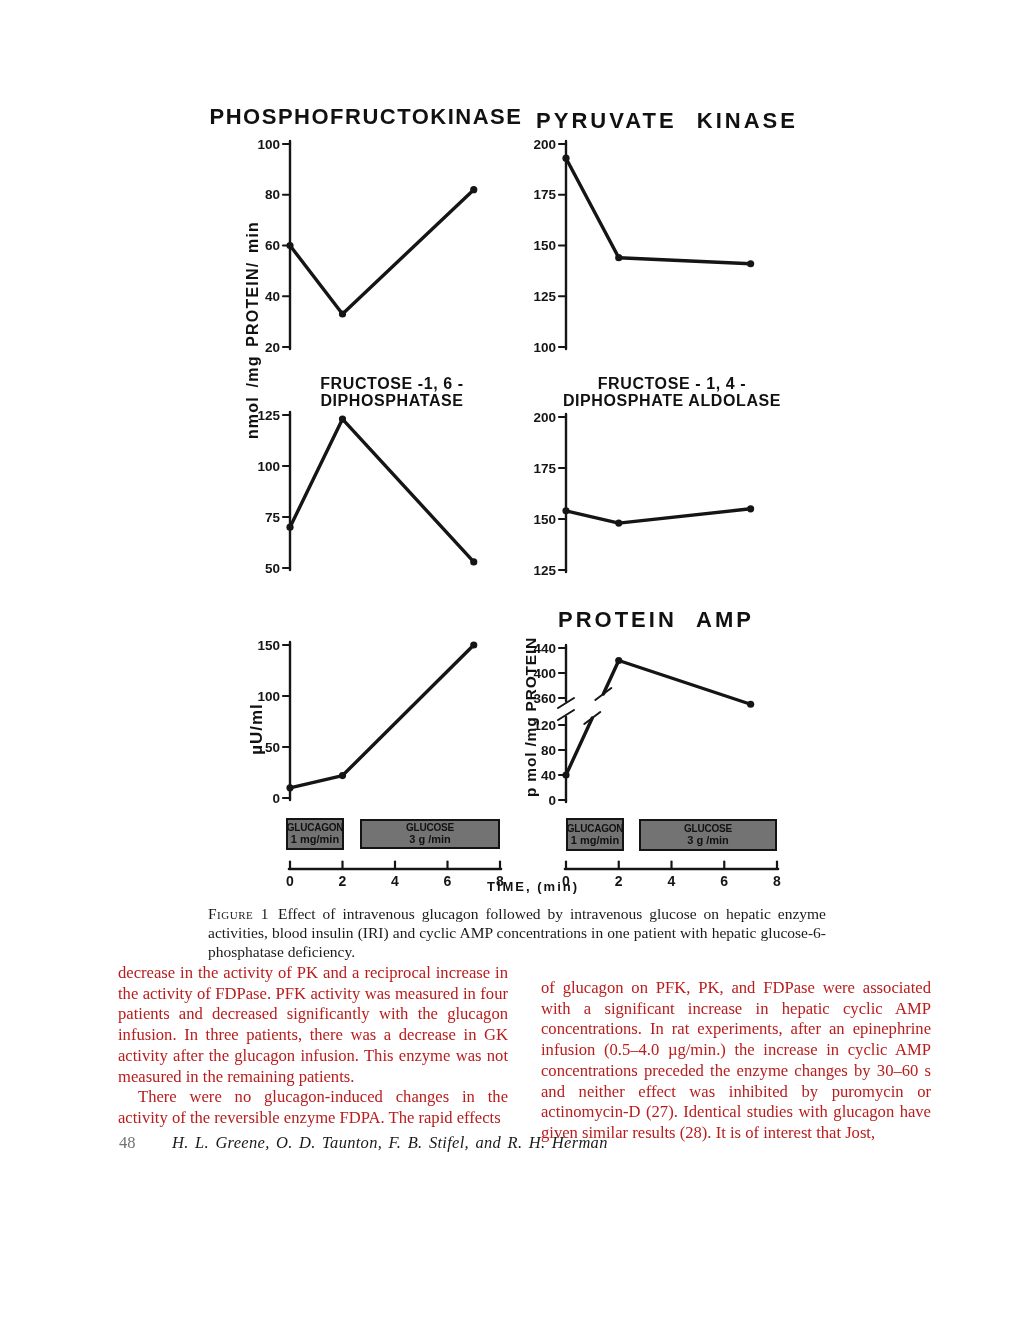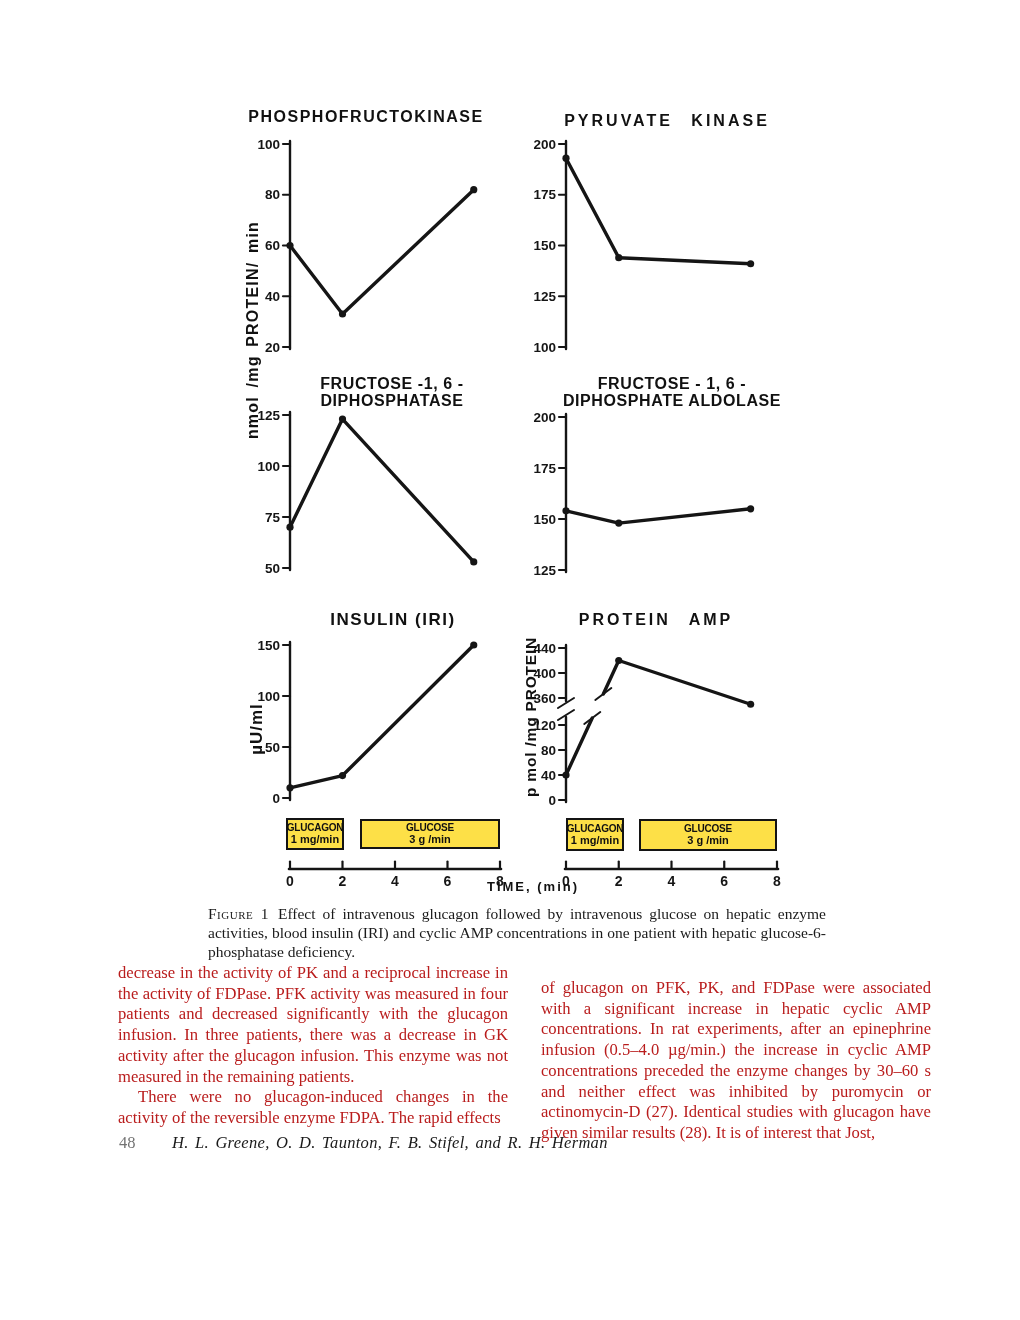--- a/index.html
+++ b/index.html
@@ -3,33 +3,33 @@
 <meta charset="utf-8">
 <style>
   html,body{margin:0;padding:0;background:#ffffff;}
   .page{
     position:relative;width:1020px;height:1320px;background:#ffffff;
     overflow:hidden;font-family:"Liberation Sans",sans-serif;color:#161616;
   }
   #fig-svg{position:absolute;left:0;top:0;pointer-events:none;}
   .chart-title{
     position:absolute;text-align:center;font-weight:bold;color:#111;
-    font-size:16px;line-height:17.5px;letter-spacing:1.5px;white-space:nowrap;
+    font-size:22px;line-height:17.5px;letter-spacing:1.5px;white-space:nowrap;
   }
   .chart-title.wide{letter-spacing:3px;word-spacing:11px;}
   .chart-title.two-line{font-size:16px;letter-spacing:0.6px;line-height:16.5px;}
   .vlabel{
     position:absolute;height:20px;display:flex;align-items:center;justify-content:center;
     font-weight:bold;color:#111;transform:rotate(-90deg);white-space:nowrap;
   }
   .vlabel.big{font-size:16px;letter-spacing:1.2px;word-spacing:3px;}
   .vlabel.mid{font-size:17px;letter-spacing:1px;}
   .vlabel.sml{font-size:15.5px;letter-spacing:0.8px;}
   .infusion-box{
-    position:absolute;box-sizing:border-box;border:2.5px solid #141414;background:#fde047;
+    position:absolute;box-sizing:border-box;border:2.5px solid #141414;background:#737373;
     display:flex;flex-direction:column;align-items:center;justify-content:center;
     line-height:1.12;color:#111;
   }
   .ib1{font-weight:bold;font-size:10px;letter-spacing:-0.2px;}
   .ib2{font-weight:bold;font-size:11px;}
   .time-label{
     position:absolute;left:458px;top:879px;width:150px;text-align:center;
     font-weight:bold;font-size:13px;letter-spacing:2px;color:#111;white-space:nowrap;
   }
   .caption{
@@ -207,25 +207,22 @@
     <div>PHOSPHOFRUCTOKINASE</div>
   </div>
   <div class="chart-title wide" style="left:507px;top:112px;width:320px">
     <div>PYRUVATE KINASE</div>
   </div>
   <div class="chart-title two-line" style="left:242px;top:376px;width:300px">
     <div>FRUCTOSE -1, 6 -</div>
     <div>DIPHOSPHATASE</div>
   </div>
   <div class="chart-title two-line" style="left:512px;top:376px;width:320px">
-    <div>FRUCTOSE - 1, 6 -</div>
+    <div>FRUCTOSE - 1, 4 -</div>
     <div>DIPHOSPHATE ALDOLASE</div>
-  </div>
-  <div class="chart-title" style="left:233px;top:611px;width:320px;font-size:17px">
-    <div>INSULIN (IRI)</div>
   </div>
   <div class="chart-title wide" style="left:496px;top:611px;width:320px">
     <div>PROTEIN AMP</div>
   </div>
 
   <div class="vlabel big" style="left:133px;top:320px;width:240px">nmol /mg PROTEIN/ min</div>
   <div class="vlabel mid" style="left:212px;top:719px;width:90px">µU/ml</div>
   <div class="vlabel sml" style="left:436px;top:707px;width:190px">p mol /mg PROTEIN</div>
 
   <div class="infusion-box" style="left:286px;top:818px;width:58px;height:32px">

